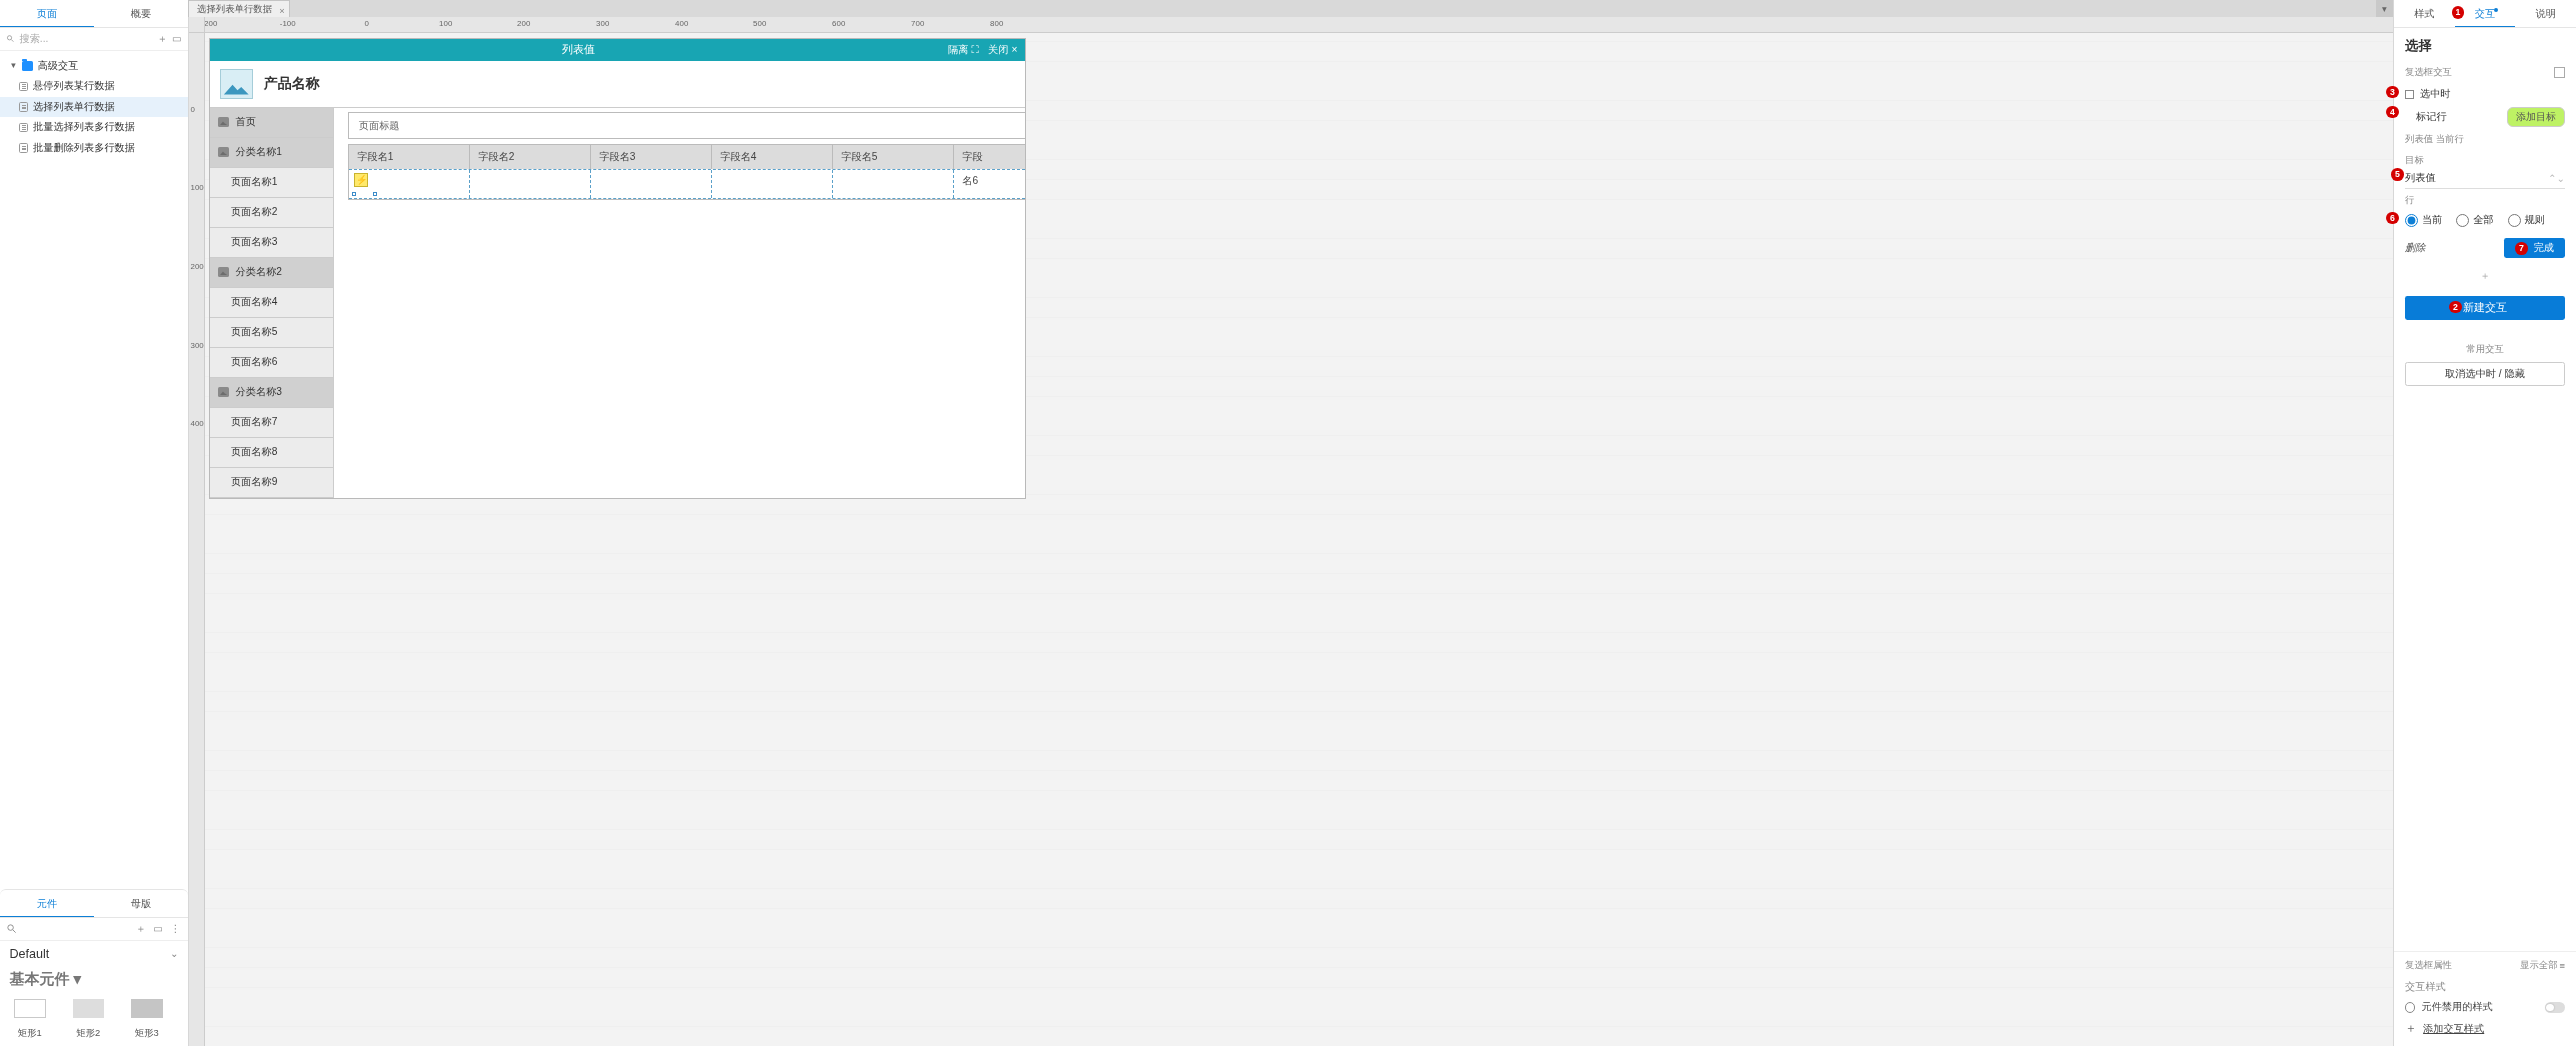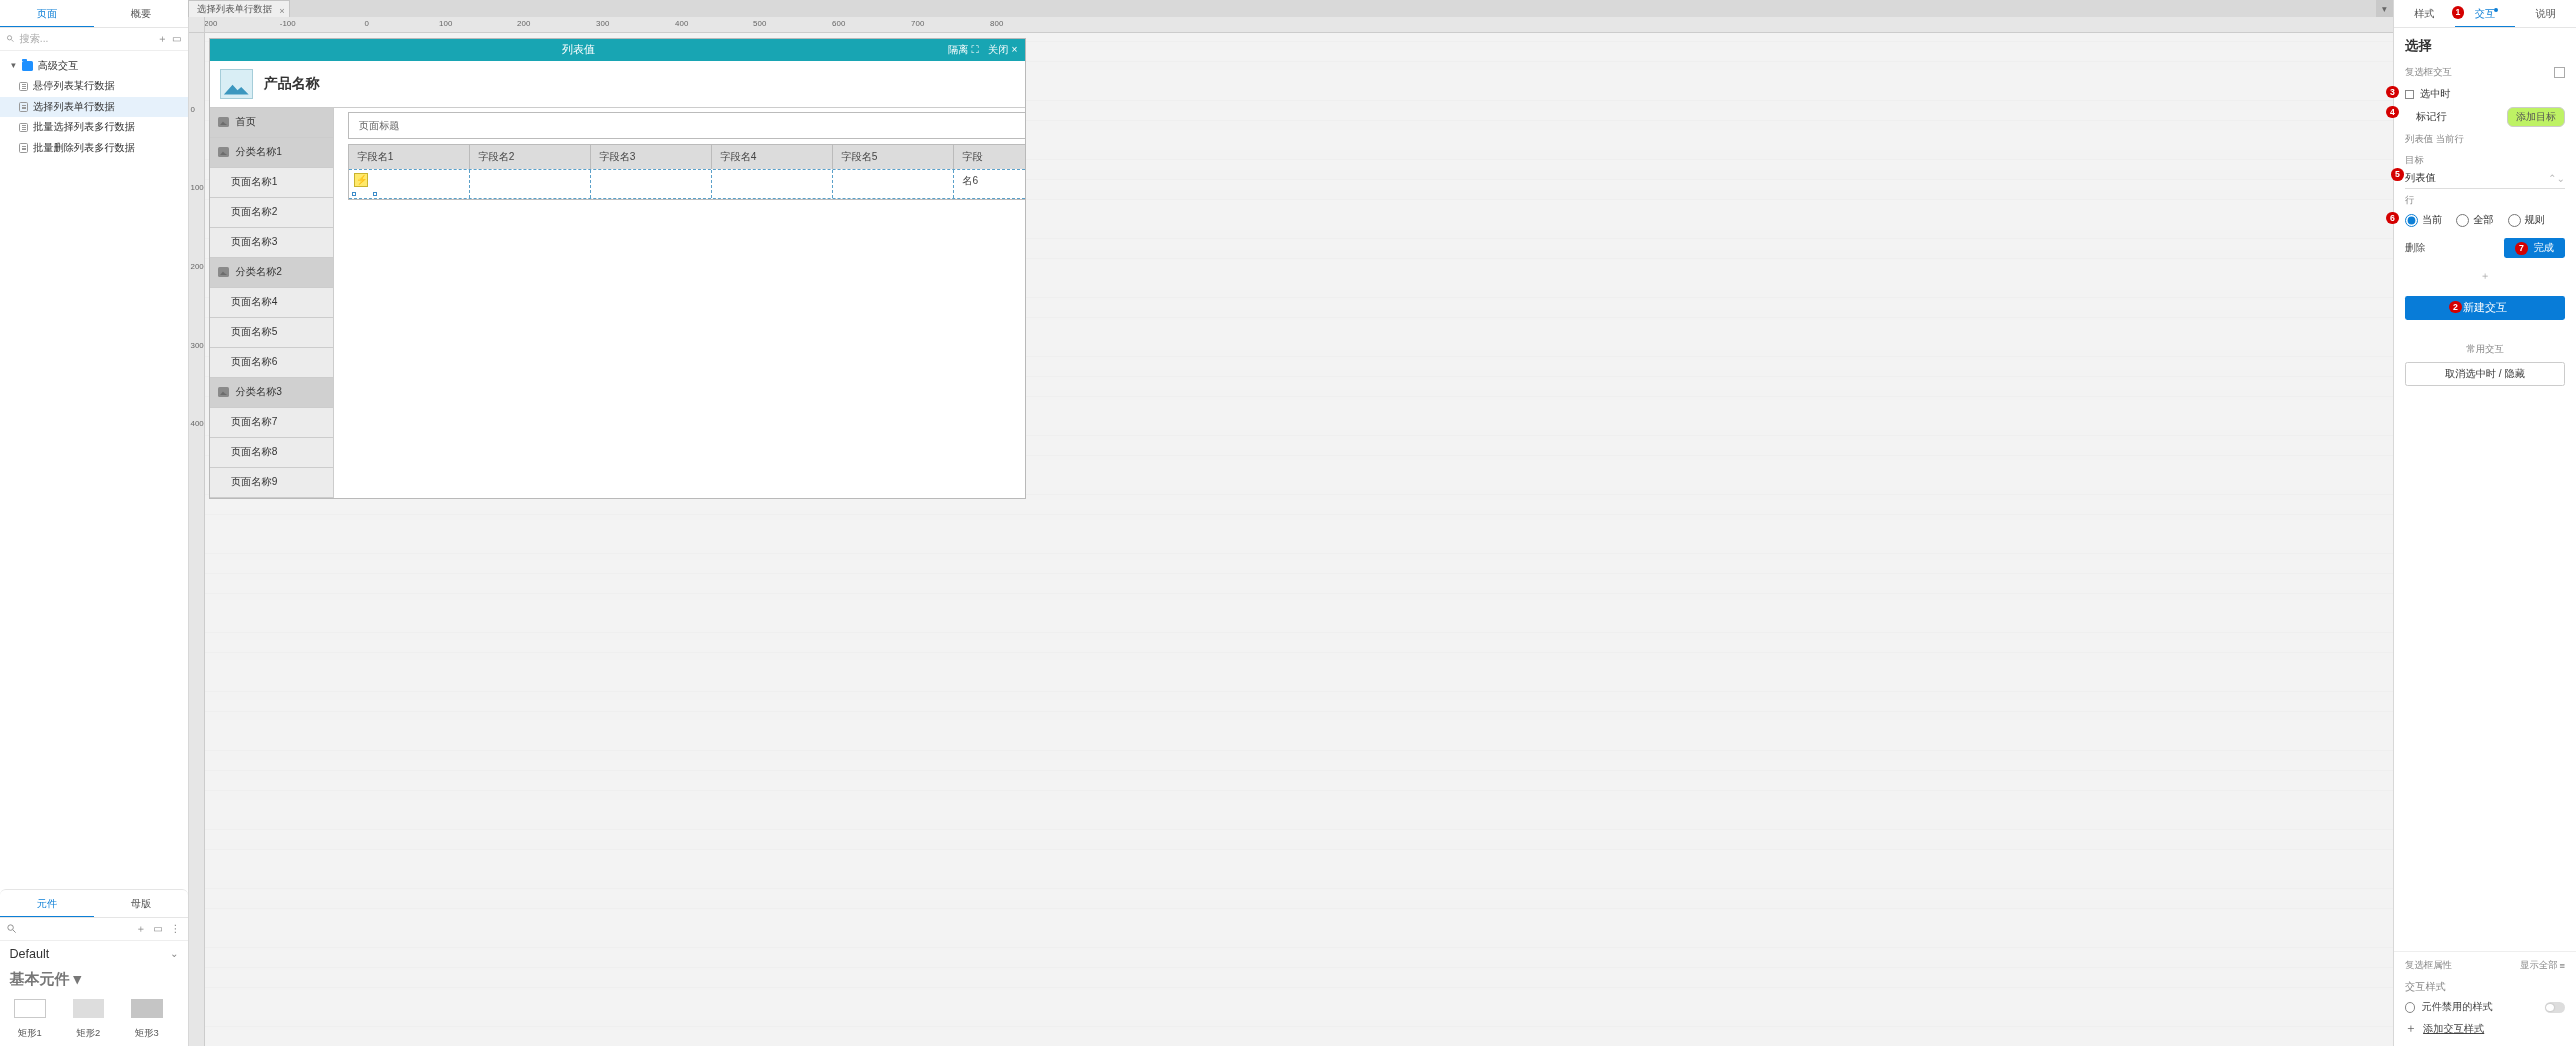--- a/index.html
+++ b/index.html
@@ -103,21 +103,21 @@
 .evt-row .sq { width:8.7px; height:8.7px; border:0.8px solid #888; }
 .evt-row.indent { padding-left:22px; }
 .btn-ghost { border:0.8px solid #ccc; background:#bef264; border-radius:6px; padding:1.6px 7.9px; font-size:10px; color:#555; cursor:pointer; }
 .field-lbl { padding:4.7px 11px 1.6px; color:#888; font-size:9.4px; }
 .field-val { margin:0 11px; border-bottom:0.8px solid #ddd; padding:3.1px 0; display:flex; align-items:center; color:#333; }
 .field-val .chev { margin-left:auto; color:#bbb; }
 .radio-row { display:flex; gap:14px; padding:4.7px 11px; align-items:center; }
 .radio-row label { display:flex; align-items:center; gap:3.9px; cursor:pointer; }
 .radio-row input { accent-color:#0d7fd6; }
 .del-done { display:flex; align-items:center; padding:6.3px 11px; gap:7.9px; }
-.del-done .del { color:#555; cursor:pointer; }
+.del-done .del { color:#555; cursor:pointer;font-style:italic; }
 .btn-blue { margin-left:auto; background:#087cd8; color:#fff; border:none; border-radius:2.4px; padding:3.1px 11px; cursor:pointer; font-size:10.2px; }
 .plus-row { text-align:center; color:#aaa; padding:4.7px 0; cursor:pointer; }
 .btn-wide { margin:7.9px 11px; background:#087cd8; color:#fff; border:none; border-radius:2.4px; height:23.6px; cursor:pointer; font-size:11px; display:flex; align-items:center; justify-content:center; }
 .common-title { text-align:center; color:#888; font-size:9.4px; margin:15.7px 0 6.3px; }
 .btn-outline { margin:0 11px; border:0.8px solid #ccc; background:#fff; border-radius:2.4px; height:23.6px; display:flex; align-items:center; justify-content:center; cursor:pointer; }
 .bottom-block { margin-top:auto; border-top:0.8px solid #eee; padding-bottom:6.3px; }
 .prop-head { display:flex; align-items:center; padding:7.9px 11px 4.7px; font-size:9.4px; color:#888; }
 .prop-head .more { margin-left:auto; display:flex; gap:2px; align-items:center; }
 .prop-line { display:flex; align-items:center; gap:6.3px; padding:3.1px 11px; color:#444; }
 .prop-line .ring { width:10.2px; height:10.2px; border:1.6px solid #888; border-radius:50%; }

